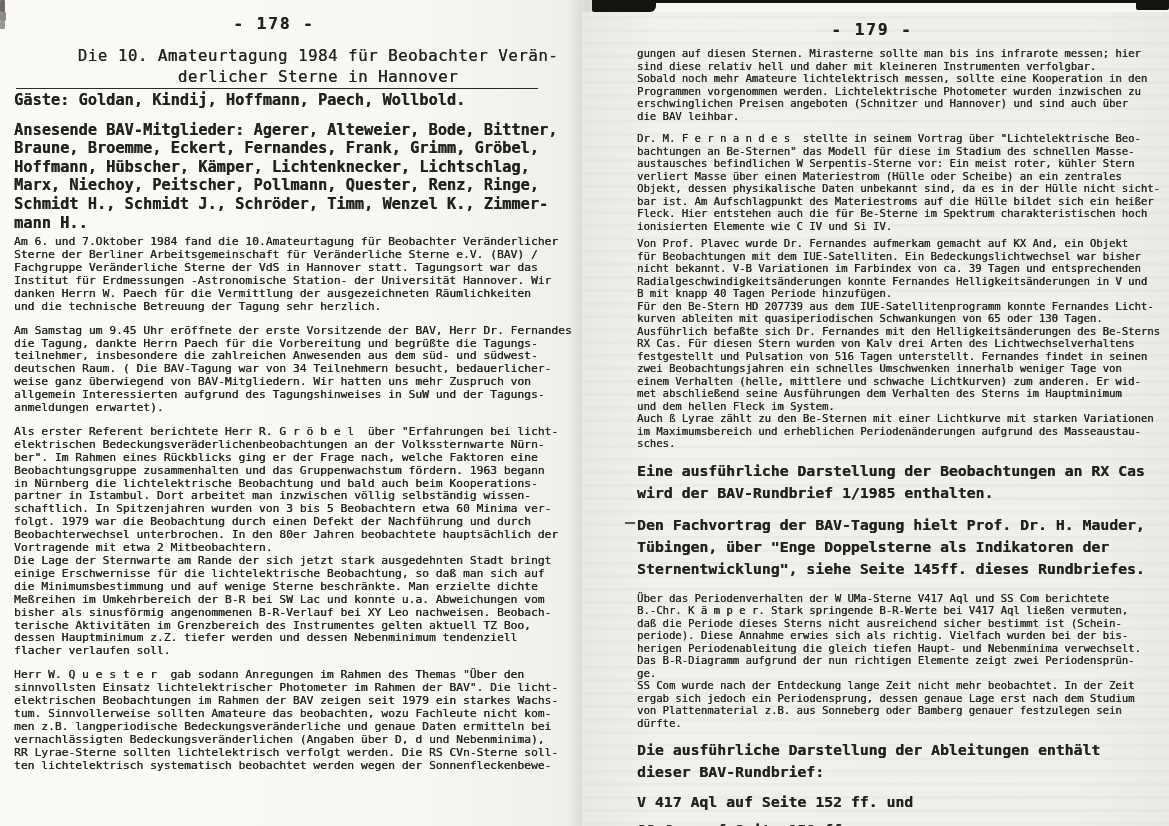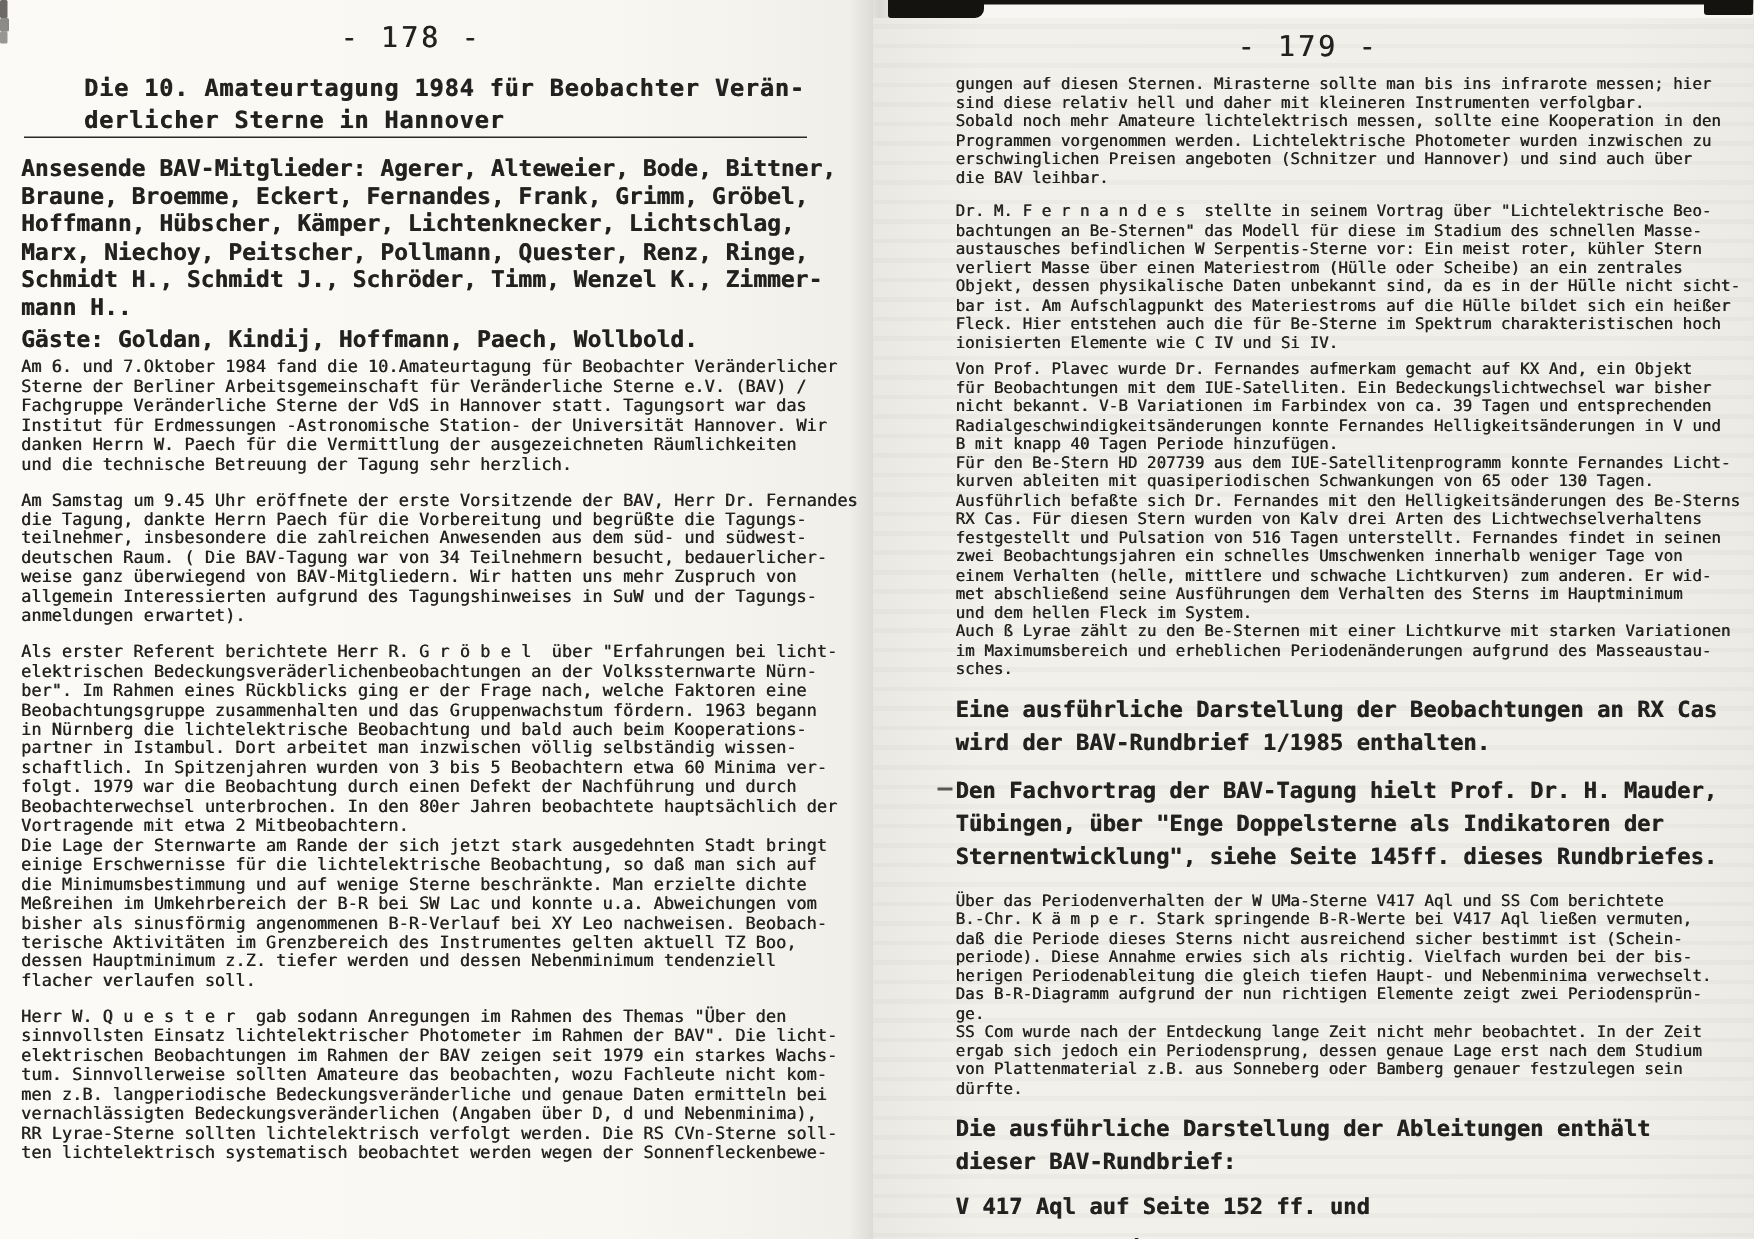--- a/index.html
+++ b/index.html
@@ -23,25 +23,25 @@
   }
   .gutter{
     position:absolute;left:566px;top:0;width:34px;height:826px;
     background:linear-gradient(90deg, rgba(60,58,52,0) 0%, rgba(60,58,52,0.10) 45%, rgba(60,58,52,0.16) 60%, rgba(60,58,52,0.04) 100%);
   }
   
   .tw{white-space:pre-wrap;text-shadow:0.35px 0 0 rgba(30,29,28,0.8);}
   .pl-content{position:absolute;left:14px;top:0;width:566px;}
   .pr-content{position:absolute;left:55px;top:0;width:534px;}
 
-  .pageno{font-size:19px;letter-spacing:2px;font-weight:normal;}
+  .pageno{font-size:16px;letter-spacing:2px;font-weight:bold;}
   .pageno-left{margin:14px 0 12px 0;text-align:center;width:520px;}
   .pageno-right{margin:8px 0 8px 0;text-align:center;width:470px;}
 
-  .title{margin:2px 0 0 42px;font-size:15.8px;line-height:21px;font-weight:bold;letter-spacing:0.5px;}
+  .title{margin:2px 0 0 42px;font-size:15.8px;line-height:21px;font-weight:normal;letter-spacing:0.5px;text-align:center;}
   .title-underline{margin:1px 0 0 2px;width:522px;border-bottom:1.6px solid #2a2926;}
 
   .biglist{margin-top:11px;font-size:15.3px;line-height:18.6px;font-weight:bold;}
   .guests{margin-top:2px;font-size:15.3px;line-height:18.6px;font-weight:bold;}
 
   .body-l{font-size:11.3px;line-height:12.9px;}
   .p-intro{margin-top:4px;}
   .p-std{margin-top:11px;}
 
   .body-r{font-size:10.6px;line-height:12.5px;}
@@ -71,27 +71,27 @@
 <body>
 
 <div class="scan">
 
   <div class="page-left">
     <div class="pl-content">
       <div class="tw pageno pageno-left">- 178 -</div>
       <div class="tw title">Die 10. Amateurtagung 1984 für Beobachter Verän-
 derlicher Sterne in Hannover</div>
       <div class="title-underline"></div>
+      <div class="tw guests">Gäste: Goldan, Kindij, Hoffmann, Paech, Wollbold.</div>
       <div class="tw biglist">Ansesende BAV-Mitglieder: Agerer, Alteweier, Bode, Bittner,
 Braune, Broemme, Eckert, Fernandes, Frank, Grimm, Gröbel,
 Hoffmann, Hübscher, Kämper, Lichtenknecker, Lichtschlag,
 Marx, Niechoy, Peitscher, Pollmann, Quester, Renz, Ringe,
 Schmidt H., Schmidt J., Schröder, Timm, Wenzel K., Zimmer-
 mann H..</div>
-      <div class="tw guests">Gäste: Goldan, Kindij, Hoffmann, Paech, Wollbold.</div>
       <div class="tw body-l p-intro">Am 6. und 7.Oktober 1984 fand die 10.Amateurtagung für Beobachter Veränderlicher
 Sterne der Berliner Arbeitsgemeinschaft für Veränderliche Sterne e.V. (BAV) /
 Fachgruppe Veränderliche Sterne der VdS in Hannover statt. Tagungsort war das
 Institut für Erdmessungen -Astronomische Station- der Universität Hannover. Wir
 danken Herrn W. Paech für die Vermittlung der ausgezeichneten Räumlichkeiten
 und die technische Betreuung der Tagung sehr herzlich.</div>
       <div class="tw body-l p-std">Am Samstag um 9.45 Uhr eröffnete der erste Vorsitzende der BAV, Herr Dr. Fernandes
 die Tagung, dankte Herrn Paech für die Vorbereitung und begrüßte die Tagungs-
 teilnehmer, insbesondere die zahlreichen Anwesenden aus dem süd- und südwest-
 deutschen Raum. ( Die BAV-Tagung war von 34 Teilnehmern besucht, bedauerlicher-

